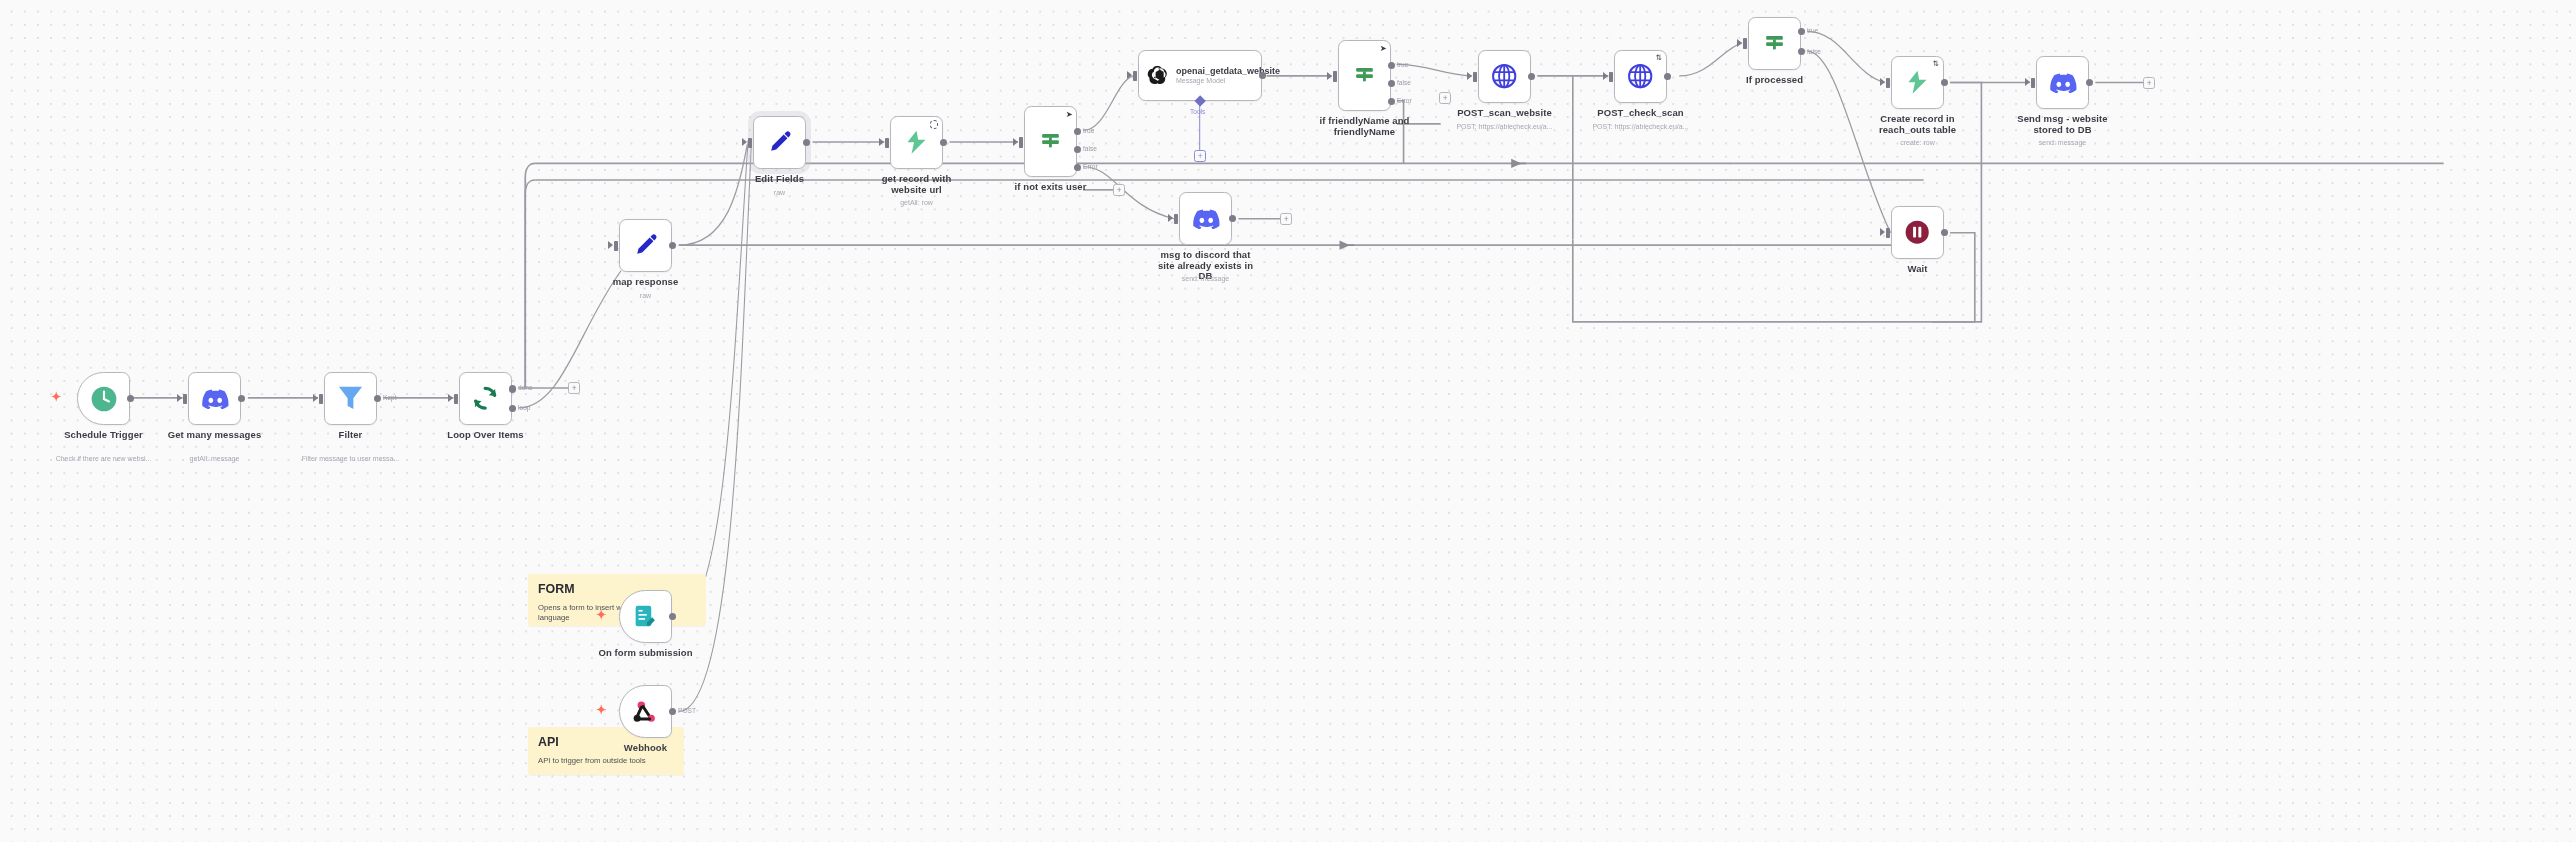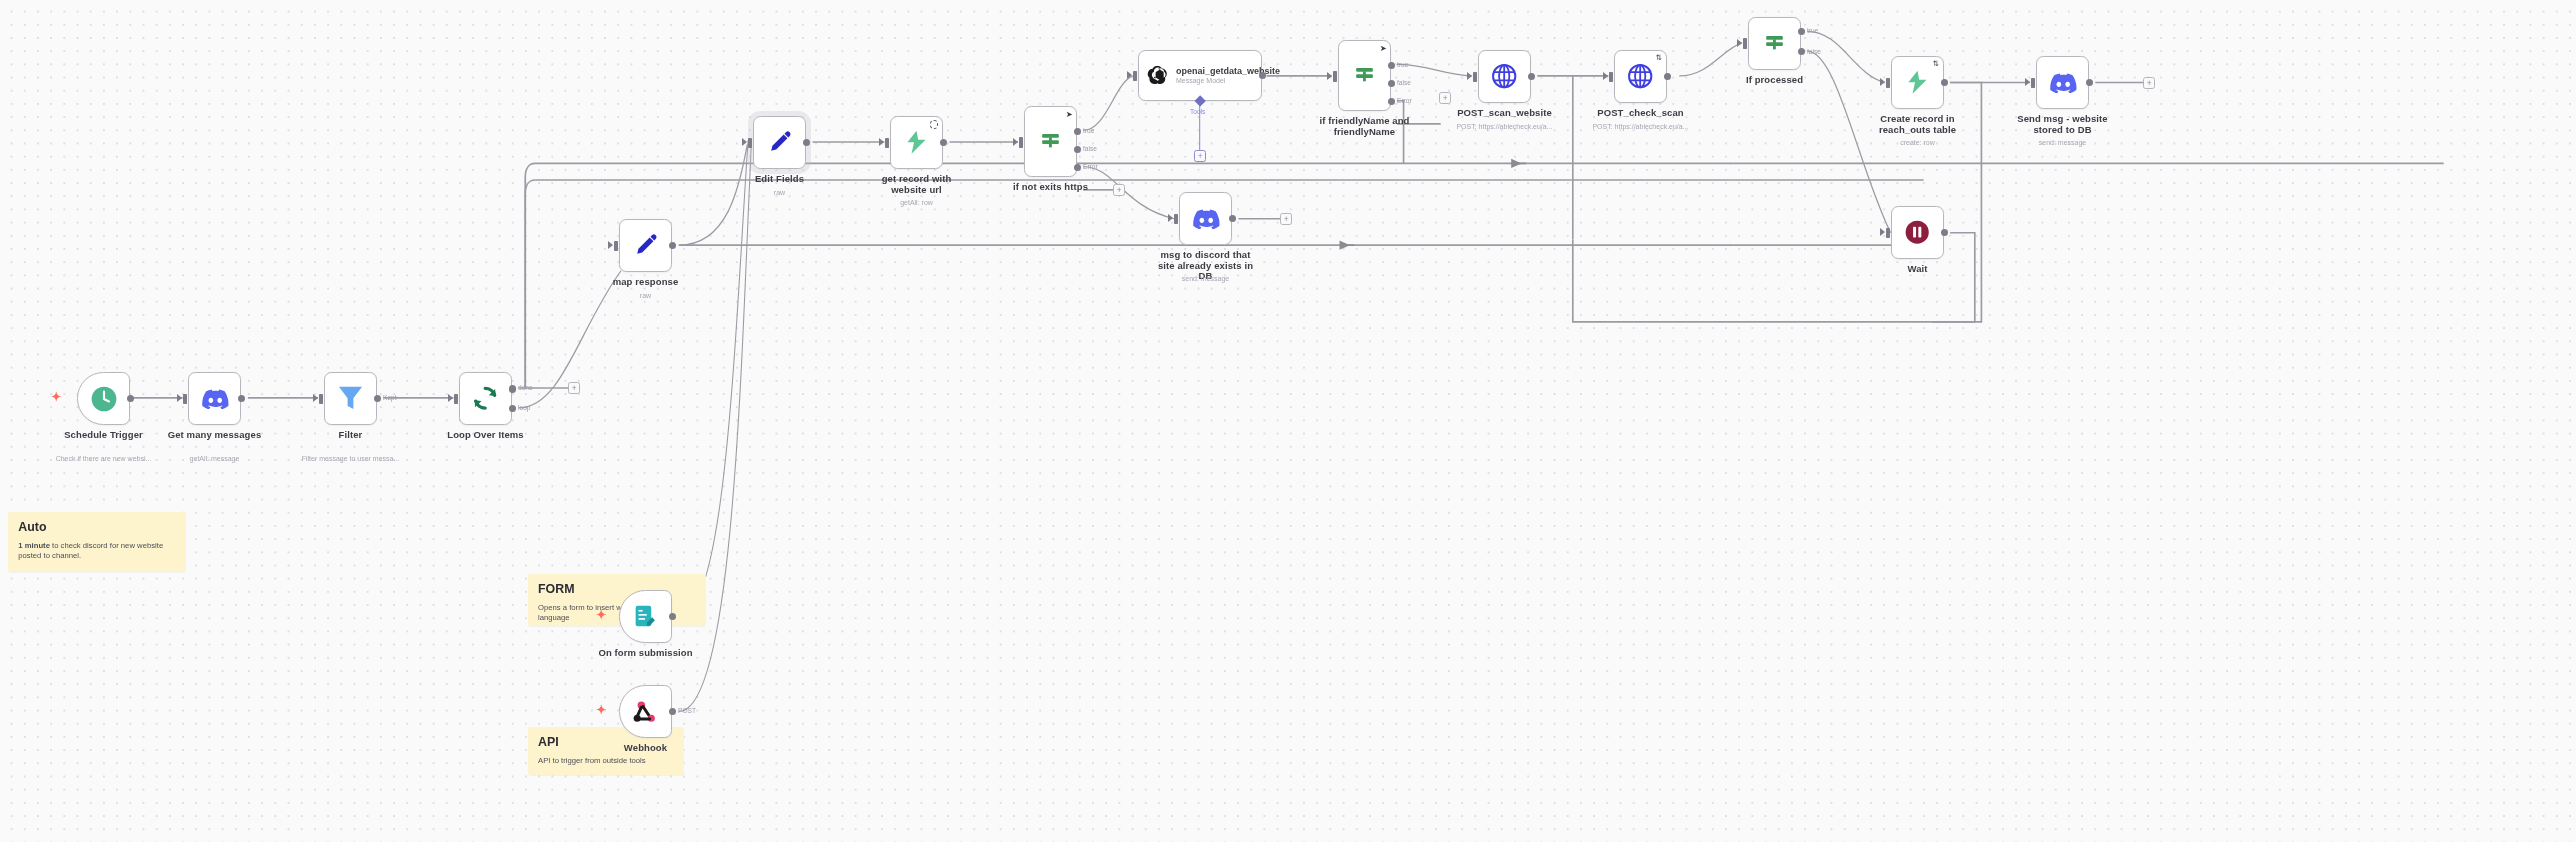--- a/index.html
+++ b/index.html
@@ -277,24 +277,20 @@
 
       <path d="M 2538 100 L 2598 100"></path>
     </g>
 
     <g stroke="#8b8b94" stroke-width="2" fill="none">
       <path d="M 1640 297 L 1628 297" marker-end="url(#arrowMid)"></path>
       <path d="M 1848 198 L 1836 198" marker-end="url(#arrowMid)"></path>
     </g>
   </svg>
 
-  <div class="sticky" style="left:8.3px; top:512px; width:178px; height:60px;">
-    <div class="sticky-title">Auto</div>
-    <div class="sticky-body"><b>1 minute</b><span> to check discord for new website posted to channel.</span></div>
-  </div>
 
   <div class="sticky" style="left:528px; top:574px; width:178px; height:52px;">
     <div class="sticky-title">FORM</div>
     <div class="sticky-body">Opens a form to insert website url and language</div>
   </div>
 
   <div class="sticky" style="left:528px; top:727px; width:156px; height:48px;">
     <div class="sticky-title">API</div>
     <div class="sticky-body">API to trigger from outside tools</div>
   </div>
@@ -435,21 +431,21 @@
         <rect x="13.2" y="10" width="3.4" height="12" fill="#3f9a57"></rect>
       </svg>
     </div>
     <div class="port-in" style="left:-5px; top:31px;"></div>
     <div class="port" style="left:50px; top:21.5px;"></div>
     <div class="port-label" style="left:59px; top:20.6px;">true</div>
     <div class="port" style="left:50px; top:40px;"></div>
     <div class="port-label" style="left:59px; top:39px;">false</div>
     <div class="port" style="left:50px; top:58px;"></div>
     <div class="port-label" style="left:59px; top:57px;">Error</div>
-    <div class="node-label" style="top:76px;">if not exits https</div>
+    <div class="node-label" style="top:76px;">if not exits user</div>
   </div>
   <div class="plus-box" style="left:1113px; top:184px;">+</div>
 
   <div class="node" style="left:1179px; top:192px;">
     <div class="node-box">
       <svg class="icon" width="28" height="21.5" viewBox="0 0 36 28">
         <path d="M30.5 4.2C28.3 3.1 26 2.4 23.5 2c-.3.6-.7 1.3-1 1.9-2.6-.4-5.3-.4-7.9 0-.3-.6-.7-1.3-1-1.9C11 2.4 8.7 3.1 6.5 4.2 2.1 10.8.9 17.2 1.5 23.5c3 2.2 5.9 3.6 8.7 4.4.7-1 1.3-2 1.9-3-1-.4-2-.9-2.9-1.5.2-.2.5-.4.7-.5 5.6 2.6 11.6 2.6 17.1 0 .2.2.5.4.7.5-.9.6-1.9 1.1-2.9 1.5.6 1.1 1.2 2.1 1.9 3 2.8-.9 5.7-2.2 8.7-4.4.8-7.3-1.2-13.6-4.9-19.3zM12.6 19.6c-1.7 0-3.1-1.6-3.1-3.5s1.4-3.5 3.1-3.5 3.1 1.6 3.1 3.5-1.4 3.5-3.1 3.5zm11.5 0c-1.7 0-3.1-1.6-3.1-3.5s1.4-3.5 3.1-3.5 3.1 1.6 3.1 3.5-1.4 3.5-3.1 3.5z" fill="#5865f2"></path>
       </svg>
     </div>
     <div class="port-in" style="left:-5px; top:21.5px;"></div>

